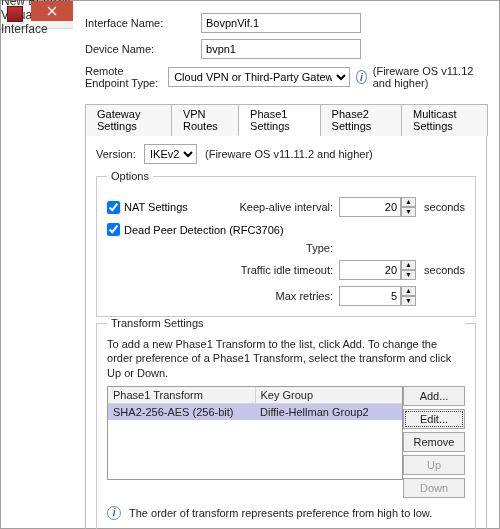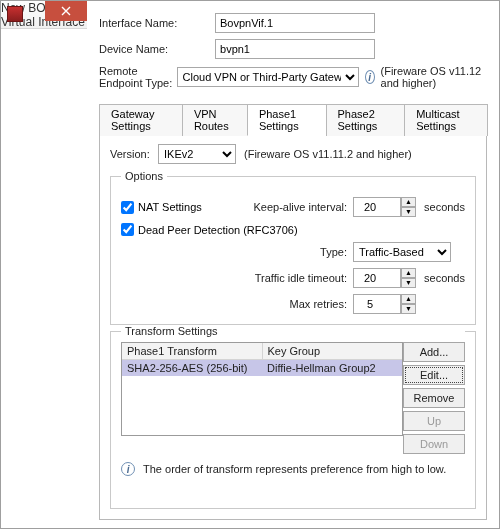--- a/index.html
+++ b/index.html
@@ -21,21 +21,21 @@
   .tab { padding: 3px 11px; border: 1px solid #b8b8b8; border-bottom: none; background: #f7f7f7; margin-right: -1px; cursor: pointer; position: relative; top: 1px; }
   .tab.active { background: #fff; border-bottom: 1px solid #fff; }
   .tabpage { border: 1px solid #b8b8b8; border-top: none; padding: 8px 10px 10px 10px; flex: 1; display: flex; flex-direction: column; }
   .fieldset { border: 1px solid #c9c9c9; margin-top: 6px; padding: 8px 10px 10px 10px; }
   .fieldset > .legend { position: relative; top: -15px; margin-bottom: -10px; background: #fff; display: inline-block; padding: 0 4px; color: #222; }
   .chk { display: flex; align-items: center; gap: 4px; }
   input[type=checkbox] { width: 13px; height: 13px; margin: 0; }
   .optrow { display: flex; align-items: center; margin-bottom: 6px; }
   .optlabel { text-align: right; margin-right: 6px; color: #222; }
   .spin { display: inline-flex; }
-  .spin input { width: 48px; height: 20px; border: 1px solid #a8a8a8; text-align: center; padding-right: 16px; }
+  .spin input { width: 62px; height: 20px; border: 1px solid #a8a8a8; text-align: right; padding-right: 3px; }
   .spin .btns { display: flex; flex-direction: column; }
   .spin .btns button { width: 15px; height: 10px; border: 1px solid #a8a8a8; background: #efefef; font-size: 7px; line-height: 6px; padding: 0; cursor: pointer; display:flex; align-items:center; justify-content:center; }
   .unit { margin-left: 8px; color: #222; }
   .ts-help { color: #222; margin: 3px 0 6px 0; line-height: 1.3; }
   .tbl-wrap { display: flex; gap: 0; }
   .tbl { flex: 1; border: 1px solid #9b9b9b; height: 94px; background: #fff; overflow: hidden; }
   .trow { display: flex; }
   .th { flex: 1; background: #f3f3f3; border-right: 1px solid #d4d4d4; border-bottom: 1px solid #d4d4d4; padding: 2px 5px; color: #222; }
   .th:last-child { border-right: none; }
   .td { flex: 1; padding: 2px 5px; color: #222; }
@@ -83,21 +83,21 @@
       <div class="tab">Gateway Settings</div>
       <div class="tab">VPN Routes</div>
       <div class="tab active">Phase1 Settings</div>
       <div class="tab">Phase2 Settings</div>
       <div class="tab">Multicast Settings</div>
     </div>
 
     <div class="tabpage">
       <div class="row">
         <label class="lbl" style="width:48px">Version:</label>
-        <select class="sel" style="width:78px">
+        <select class="sel" style="width:53px">
           <option>IKEv2</option>
         </select>
         <span class="hint" style="margin-left:8px">(Fireware OS v11.11.2 and higher)</span>
       </div>
 
       <div class="fieldset">
         <span class="legend">Options</span>
 
         <div class="optrow">
           <div class="chk" style="width:126px">
@@ -117,23 +117,20 @@
 
         <div class="optrow">
           <div class="chk">
             <input type="checkbox" checked="" style="">
             <span>Dead Peer Detection (RFC3706)</span>
           </div>
         </div>
 
         <div class="optrow">
           <span class="optlabel" style="width:226px">Type:</span>
-          <select class="sel" style="width:98px">
-            <option>Traffic-Based</option>
-          </select>
         </div>
 
         <div class="optrow">
           <span class="optlabel" style="width:226px">Traffic idle timeout:</span>
           <div class="spin">
             <input value="20" style="">
             <div class="btns">
               <button>▲</button>
               <button>▼</button>
             </div>
@@ -148,20 +145,21 @@
             <div class="btns">
               <button>▲</button>
               <button>▼</button>
             </div>
           </div>
         </div>
       </div>
 
       <div class="fieldset" style="flex:1; display:flex; flex-direction:column;">
         <span class="legend">Transform Settings</span>
+        <div class="ts-help">To add a new Phase1 Transform to the list, click Add. To change the order preference of a Phase1 Transform, select the transform and click Up or Down.</div>
 
         <div class="tbl-wrap">
           <div class="tbl">
             <div class="trow">
               <div class="th">Phase1 Transform</div>
               <div class="th">Key Group</div>
             </div>
             <div class="trow selected">
               <div class="td">SHA2-256-AES (256-bit)</div>
               <div class="td">Diffie-Hellman Group2</div>

